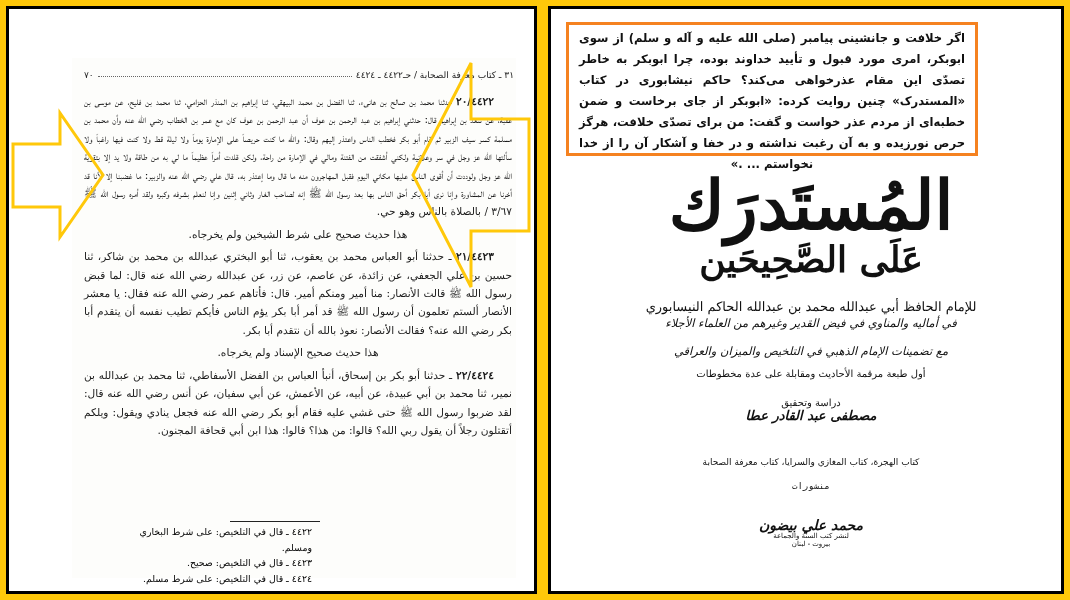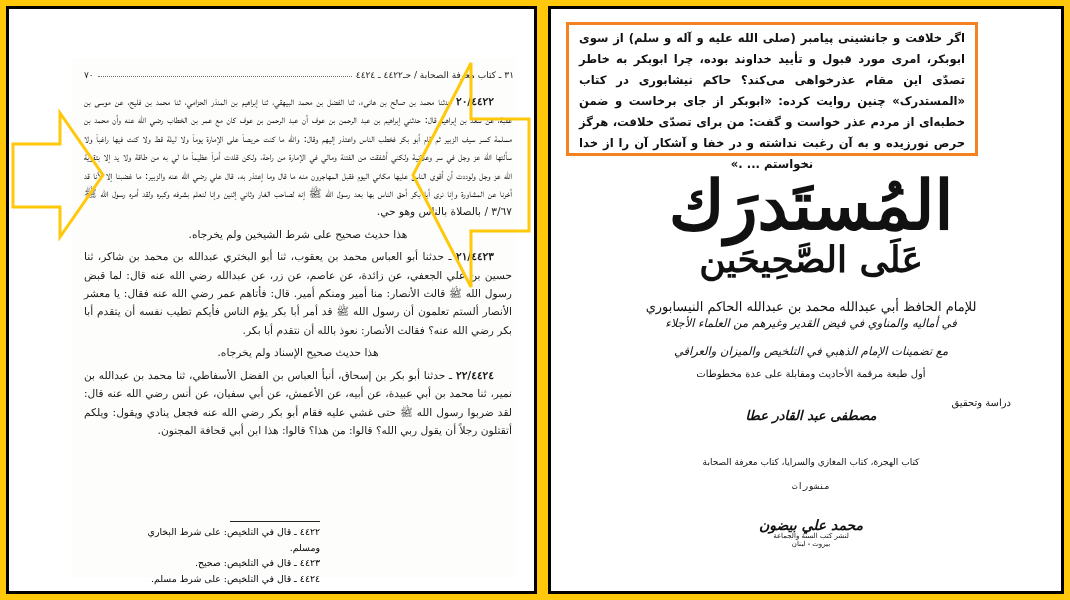--- a/index.html
+++ b/index.html
@@ -32,21 +32,21 @@
     font-size: 10.6px; line-height: 18.4px;
   }
   .body-text p { margin: 0; text-align-last: right; }
   .body-text p.indent { text-indent: 18px; }
   .body-text p.center { text-align: left; text-align-last: center; margin: 4px 0 4px 0; }
   .body-text .num { font-weight: bold; }
   .foot-rule {
     position: absolute; left: 230px; top: 521px; width: 90px; border-top: 1px solid #222;
   }
   .footnotes {
-    position: absolute; left: 120px; top: 524px; width: 200px; font-size: 9.4px; line-height: 15.5px;
+    position: absolute; left: 112px; top: 524px; width: 200px; font-size: 9.4px; line-height: 15.5px;
     direction: rtl; text-align: right;
   }
 
   svg.arrow { position: absolute; left: 0; top: 0; overflow: visible; }
 
   
   .quote-box {
     position: absolute; left: 15px; top: 13px; width: 412px; height: 134px;
     border: 3px solid #F58220; box-sizing: border-box; background: #fff;
     padding: 3px 10px;
@@ -60,21 +60,21 @@
     font-family: "DejaVu Serif", serif; font-size: 68px; font-weight: bold; line-height: 72px;
     direction: rtl; letter-spacing: 2px;
   }
   .cover .subtitle {
     font-family: "DejaVu Serif", serif; font-size: 36px; font-weight: bold; line-height: 44px;
     direction: rtl; margin-top: -4px;
   }
   .cover .author { font-size: 13px; font-weight: normal; direction: rtl; margin-top: 18px; }
   .cover .notes { font-size: 11.5px; font-style: italic; direction: rtl; line-height: 18px; margin-top: 10px; }
   .cover .edition { font-size: 10px; direction: rtl; margin-top: 8px; }
-  .cover .study-label { font-size: 10px; direction: rtl; margin-top: 18px; text-align: right; }
+  .cover .study-label { font-size: 10px; direction: rtl; margin-top: 18px; }
   .cover .editor { font-size: 13px; font-weight: bold; font-style: italic; direction: rtl; }
   .cover .contents { font-size: 9px; direction: rtl; margin-top: 34px; font-family: "DejaVu Sans", sans-serif; }
   .cover .pub-label { font-size: 9px; direction: rtl; margin-top: 14px; font-family: Liberation Mono, monospace; }
   .cover .pub-name { font-size: 14px; font-weight: bold; font-style: italic; direction: rtl; line-height: 14px; margin-top: 26px; }
   .cover .pub-tag { font-size: 7px; direction: rtl; }
   .cover .house { font-size: 15px; font-weight: bold; direction: rtl; line-height: 18px; }
   .cover .city { font-size: 7px; direction: rtl; }
 </style>
 </head>
 <body>

